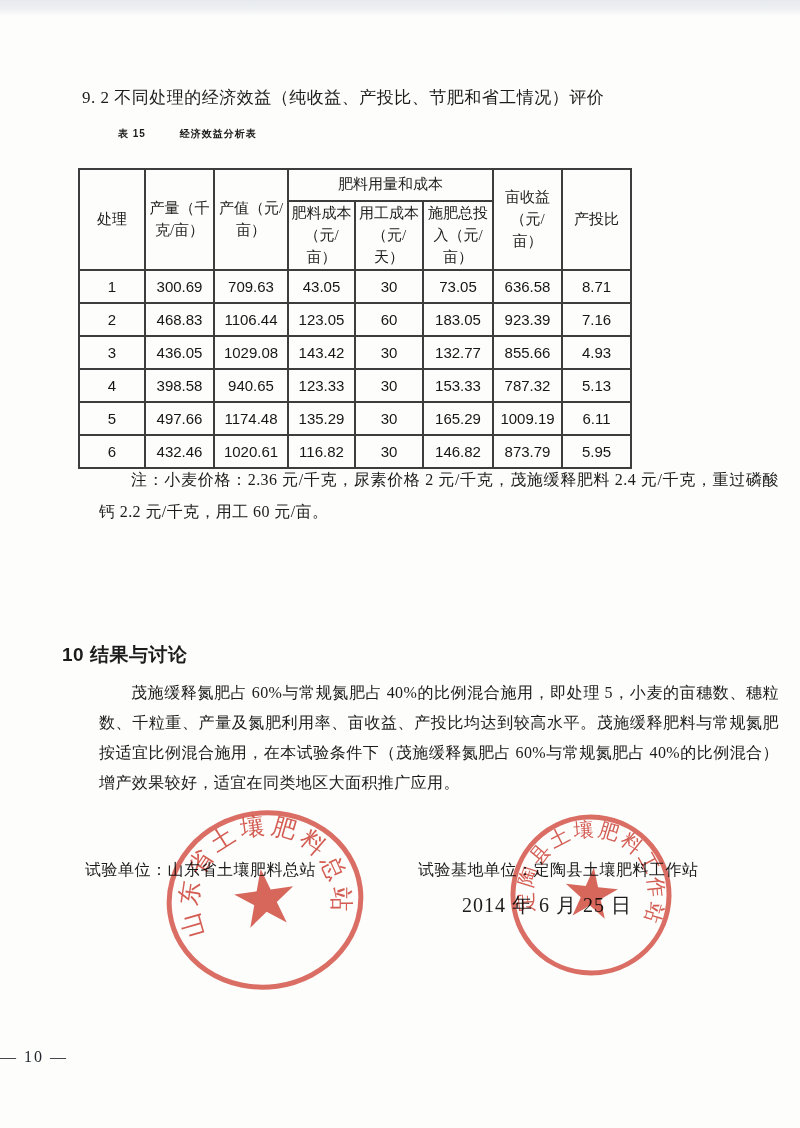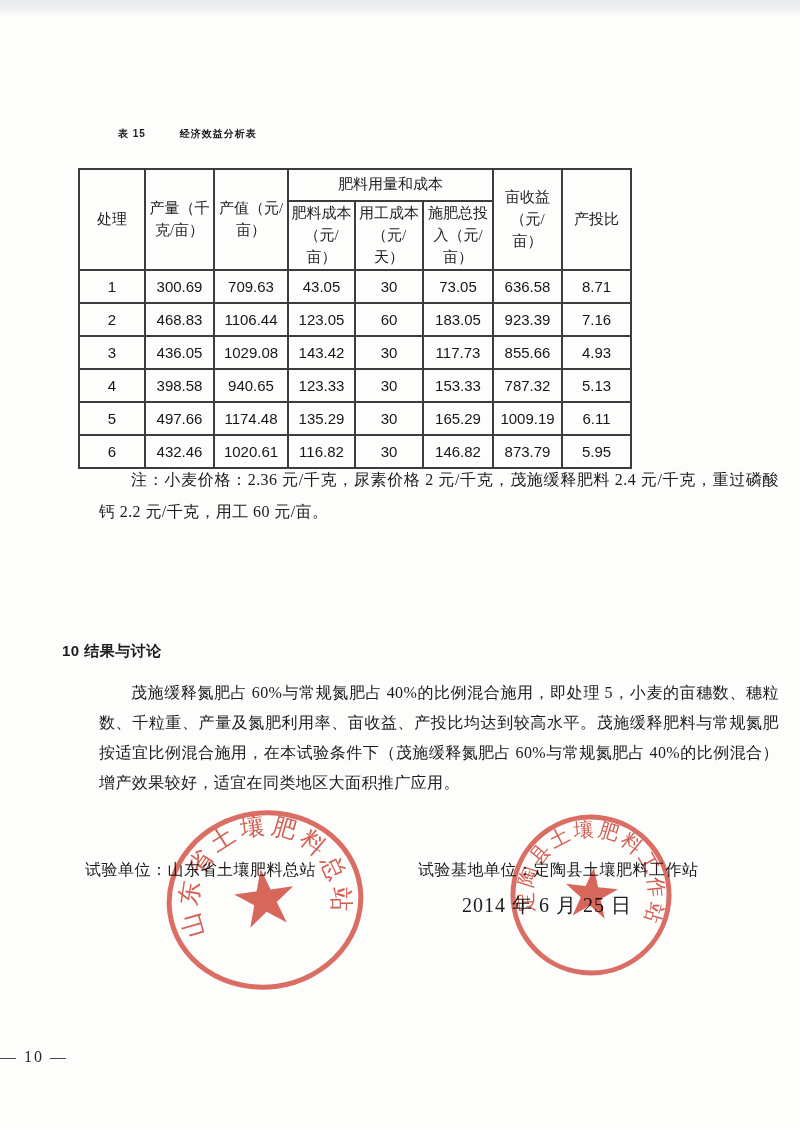--- a/index.html
+++ b/index.html
@@ -25,39 +25,40 @@
   table.econ thead tr.group-row{height:32px;}
   table.econ thead tr.sub-row{height:61px;}
   table.econ tbody tr{height:33px;}
   table.econ tbody td{
     font-family:"Liberation Sans","DejaVu Sans",sans-serif;font-size:15px;color:#161616;
   }
   .note,.para{position:absolute;left:62px;width:680px;font-size:16px;color:#1b1b1b;
     text-align:justify;text-indent:2em;letter-spacing:.4px;margin-left:37px;}
   .note{top:464px;line-height:32px;}
   .para-analysis{top:536px;line-height:30px;}
-  .s10-title{position:absolute;left:62px;top:642px;font-size:15px;font-weight:bold;
+  .s10-title{position:absolute;left:62px;top:642px;font-size:19px;font-weight:bold;
     font-family:"Liberation Sans","DejaVu Sans",sans-serif;letter-spacing:.5px;}
   .para-discussion{top:678px;line-height:30px;}
   .sig{position:absolute;top:860px;font-size:16px;letter-spacing:.5px;white-space:nowrap;}
   .sig-left{left:85px;}
   .sig-right{left:418px;}
   .sig-date{position:absolute;left:462px;top:892px;font-size:20px;letter-spacing:1px;white-space:nowrap;}
   .stamp{position:absolute;mix-blend-mode:multiply;opacity:.92;pointer-events:none;}
   .stamp-left{left:155px;top:798px;}
   .stamp-right{left:501px;top:805px;}
   .page-number{position:absolute;left:0;top:1048px;width:800px;text-align:left;
     font-size:16px;color:#23272c;letter-spacing:2px;}
 </style>
 </head>
 <body>
 
 <div class="page">
   <div class="scan-band"></div>
 
+  <div class="heading">9. 2 不同处理的经济效益（纯收益、产投比、节肥和省工情况）评价</div>
 
   <div class="table-caption">
     <span class="cap-label">表 15</span>
     <span class="cap-title">经济效益分析表</span>
   </div>
 
   <table class="econ">
     <colgroup>
       <col style="width:66px">
         <col style="width:69px">
@@ -103,21 +104,21 @@
           <td>183.05</td>
           <td>923.39</td>
           <td>7.16</td>
         </tr>
         <tr>
           <td>3</td>
           <td>436.05</td>
           <td>1029.08</td>
           <td>143.42</td>
           <td>30</td>
-          <td>117.73</td>
+          <td>132.77</td>
           <td>855.66</td>
           <td>4.93</td>
         </tr>
         <tr>
           <td>4</td>
           <td>398.58</td>
           <td>940.65</td>
           <td>123.33</td>
           <td>30</td>
           <td>153.33</td>

